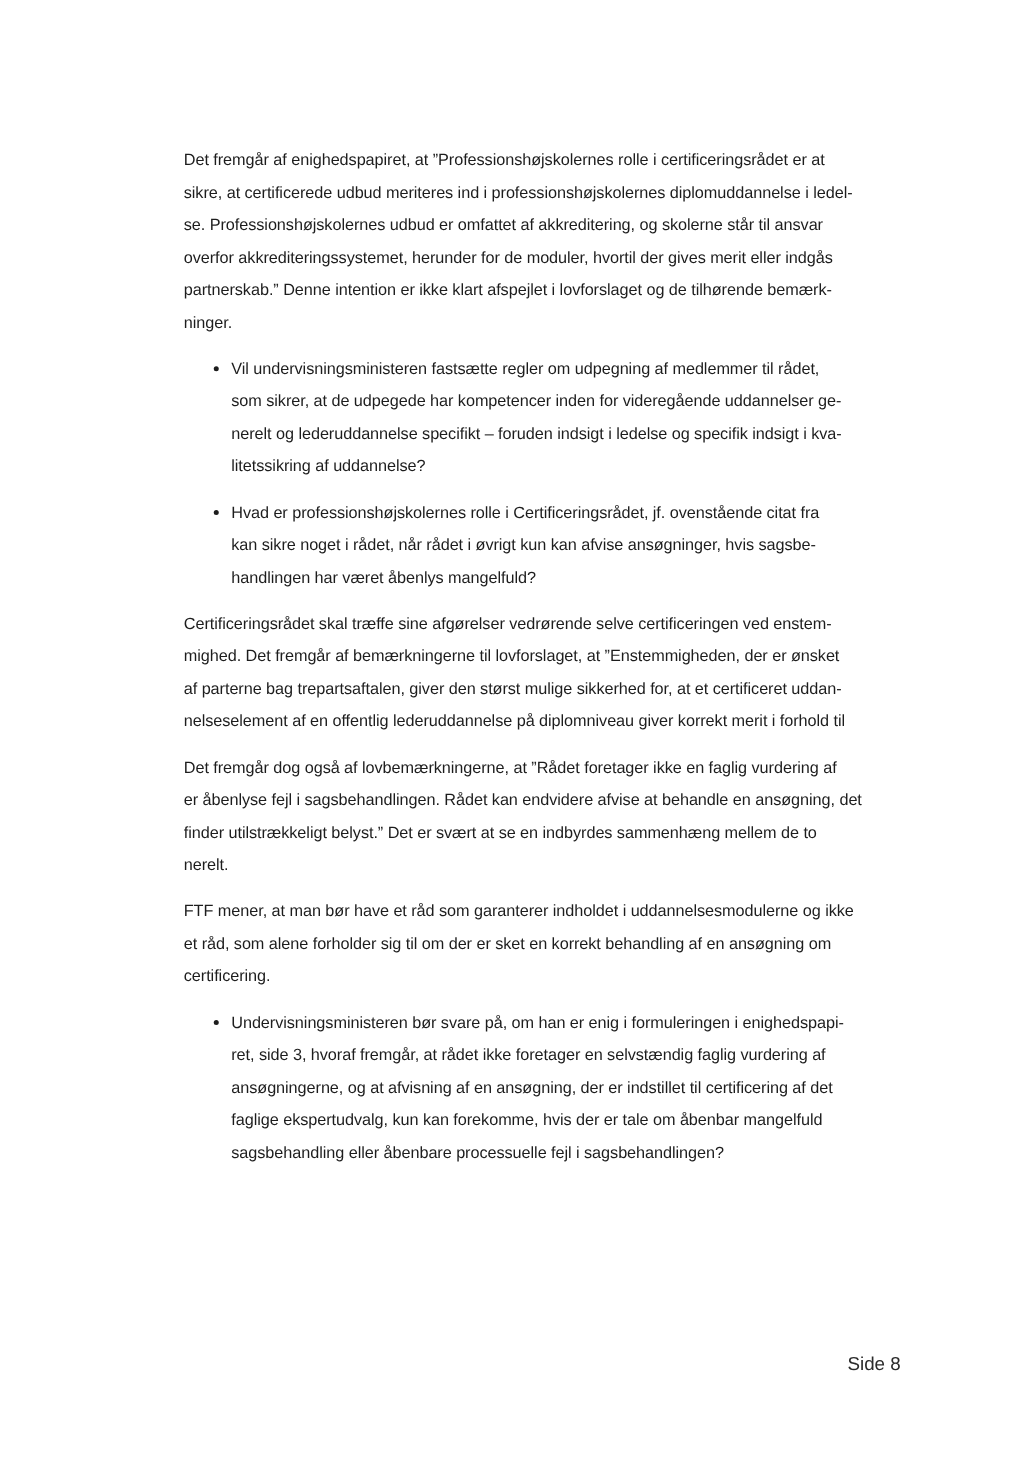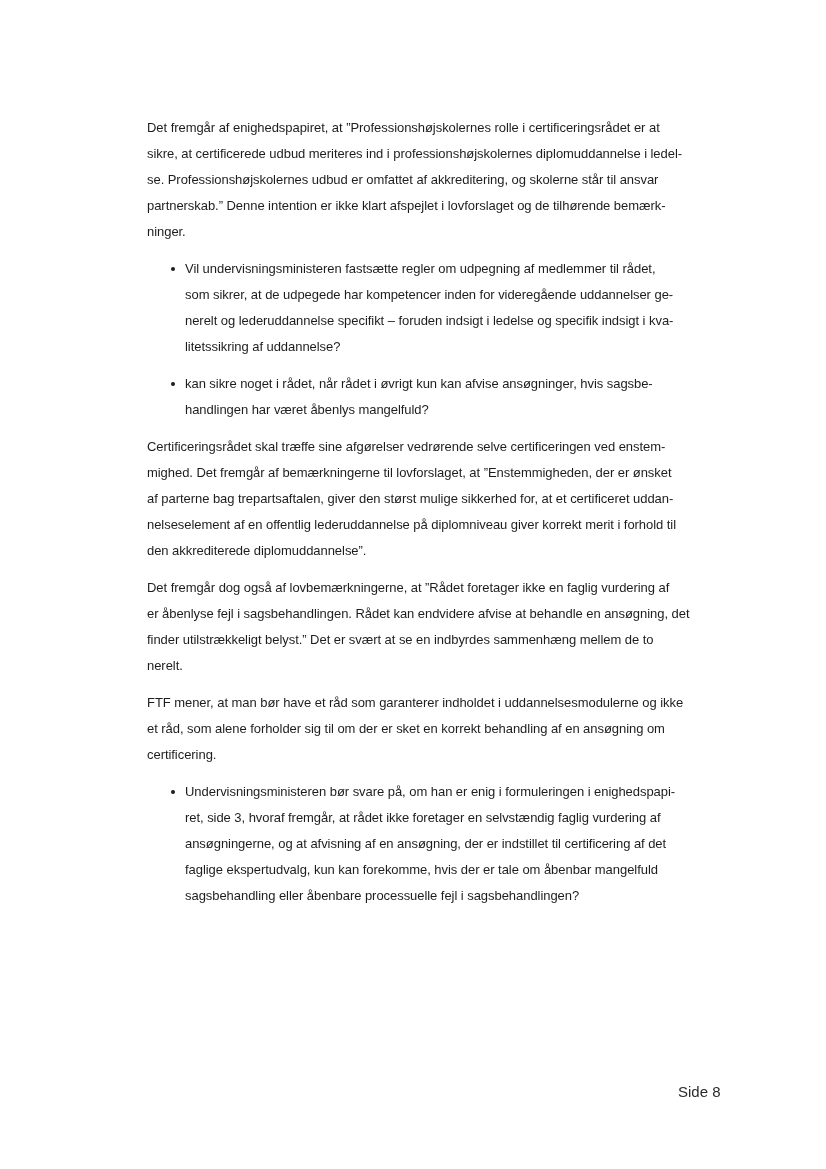--- a/index.html
+++ b/index.html
@@ -61,39 +61,40 @@
 </style>
 </head>
 <body>
 
 <div class="page">
   <div class="doc-body">
       <div class="block paragraph">
         <div class="line">Det fremgår af enighedspapiret, at ”Professionshøjskolernes rolle i certificeringsrådet er at</div>
         <div class="line">sikre, at certificerede udbud meriteres ind i professionshøjskolernes diplomuddannelse i ledel-</div>
         <div class="line">se. Professionshøjskolernes udbud er omfattet af akkreditering, og skolerne står til ansvar</div>
+        <div class="line">overfor akkrediteringssystemet, herunder for de moduler, hvortil der gives merit eller indgås</div>
         <div class="line">partnerskab.” Denne intention er ikke klart afspejlet i lovforslaget og de tilhørende bemærk-</div>
         <div class="line">ninger.</div>
       </div>
       <div class="block bullet">
         <div class="line">Vil undervisningsministeren fastsætte regler om udpegning af medlemmer til rådet,</div>
         <div class="line">som sikrer, at de udpegede har kompetencer inden for videregående uddannelser ge-</div>
         <div class="line">nerelt og lederuddannelse specifikt – foruden indsigt i ledelse og specifik indsigt i kva-</div>
         <div class="line">litetssikring af uddannelse?</div>
       </div>
       <div class="block bullet">
+        <div class="line">Hvad er professionshøjskolernes rolle i Certificeringsrådet, jf. ovenstående citat fra</div>
         <div class="line">kan sikre noget i rådet, når rådet i øvrigt kun kan afvise ansøgninger, hvis sagsbe-</div>
         <div class="line">handlingen har været åbenlys mangelfuld?</div>
       </div>
       <div class="block paragraph">
         <div class="line">Certificeringsrådet skal træffe sine afgørelser vedrørende selve certificeringen ved enstem-</div>
         <div class="line">mighed. Det fremgår af bemærkningerne til lovforslaget, at ”Enstemmigheden, der er ønsket</div>
         <div class="line">af parterne bag trepartsaftalen, giver den størst mulige sikkerhed for, at et certificeret uddan-</div>
         <div class="line">nelseselement af en offentlig lederuddannelse på diplomniveau giver korrekt merit i forhold til</div>
-        <div class="line">den akkrediterede diplomuddannelse”.</div>
       </div>
       <div class="block paragraph">
         <div class="line">Det fremgår dog også af lovbemærkningerne, at ”Rådet foretager ikke en faglig vurdering af</div>
         <div class="line">er åbenlyse fejl i sagsbehandlingen. Rådet kan endvidere afvise at behandle en ansøgning, det</div>
         <div class="line">finder utilstrækkeligt belyst.” Det er svært at se en indbyrdes sammenhæng mellem de to</div>
         <div class="line">nerelt.</div>
       </div>
       <div class="block paragraph">
         <div class="line">FTF mener, at man bør have et råd som garanterer indholdet i uddannelsesmodulerne og ikke</div>
         <div class="line">et råd, som alene forholder sig til om der er sket en korrekt behandling af en ansøgning om</div>

